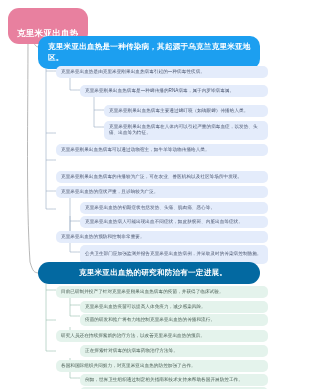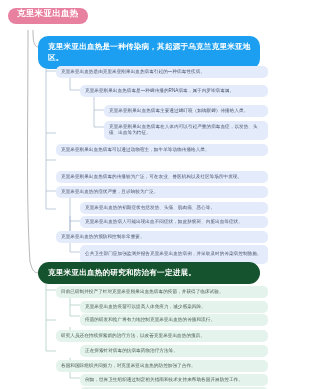--- a/index.html
+++ b/index.html
@@ -26,37 +26,37 @@
 
   
   .root-node {
     left: 8px; top: 8px;
     background: #E8809F;
     color: #ffffff;
     font-weight: bold;
     font-size: 8.5px;
     line-height: 1.25;
     letter-spacing: 0.3px;
-    padding: 0 9px 5px 9px;
+    padding: 20px 9px 5px 9px;
     border-radius: 11px;
     white-space: nowrap;
   }
 
   
   .topic {
     color: #ffffff;
     font-weight: bold;
     font-size: 7.6px;
     line-height: 1.45;
     letter-spacing: 0.2px;
     padding: 5px 2px 6px 10px;
     border-radius: 10px;
   }
   .topic-blue  { left: 38px; top: 36px;  width: 222px; background: #1C9FF0; }
-  .topic-green { left: 38px; top: 262px; width: 222px; background: #14532d; border-radius: 11px; }
+  .topic-green { left: 38px; top: 262px; width: 222px; background: #0369a1; border-radius: 11px; text-align: center; }
 
   
   .pill {
     font-size: 4.6px;
     line-height: 1.5;
     letter-spacing: 0.05px;
     padding: 2.5px 5px 3px 5px;
     border-radius: 5px;
     color: #3a4455;
   }

